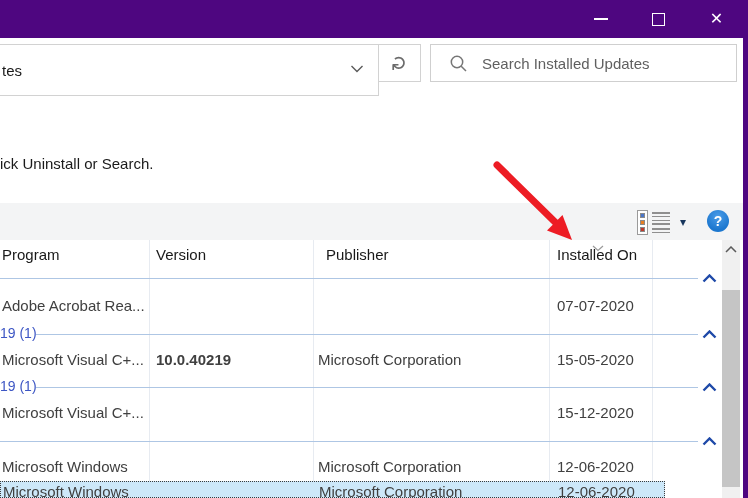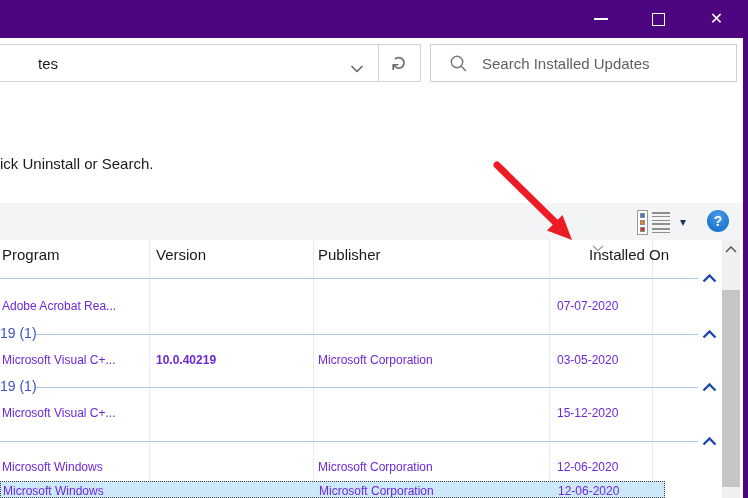--- a/index.html
+++ b/index.html
@@ -8,22 +8,22 @@
     font-family:"Liberation Sans","DejaVu Sans",sans-serif;color:#1c1c1c;
   }
   
   .titlebar{position:absolute;left:0;top:0;width:748px;height:38px;background:#4E0680;}
   .tb-btn{position:absolute;top:0;width:45px;height:38px;display:flex;align-items:center;justify-content:center;}
   .tb-btn.min{left:578px;} .tb-btn.max{left:636px;} .tb-btn.close{left:694px;}
   .min-glyph{display:block;width:14px;height:2px;background:#fff;}
   .max-glyph{display:block;width:11px;height:11px;border:1.5px solid #fff;background:transparent;}
   .close-glyph{color:#fff;font-size:16px;line-height:1;}
   
-  .address-combo{position:absolute;left:0;top:44px;width:379px;height:38px;background:#fff;
-    border:1px solid #d2d2d2;border-left:none;box-sizing:border-box;display:flex;align-items:center;padding-left:36px;}
+  .address-combo{position:absolute;left:0;top:44px;width:379px;height:52px;background:#fff;
+    border:1px solid #d2d2d2;border-left:none;box-sizing:border-box;display:flex;align-items:center;}
   .address-text{margin-left:2px;font-size:15px;color:#1a1a1a;}
   .combo-chevron{position:absolute;right:14px;top:14px;}
   .refresh-btn{position:absolute;left:378px;top:44px;width:43px;height:38px;background:#fff;
     border:1px solid #d2d2d2;box-sizing:border-box;display:flex;align-items:center;justify-content:center;}
   .refresh-glyph{font-size:20px;color:#6b6b6b;line-height:1;transform:rotate(-90deg);}
   .searchbox{position:absolute;left:430px;top:44px;width:307px;height:38px;background:#fff;
     border:1px solid #cfcfcf;box-sizing:border-box;display:flex;align-items:center;}
   .search-icon{margin-left:18px;display:flex;}
   .searchbox input{border:none;outline:none;margin-left:12px;flex:1;font-family:inherit;
     font-size:15px;color:#3b82f6;background:transparent;}
@@ -40,25 +40,25 @@
   .vdash{width:18px;height:5px;background:linear-gradient(#8f8f8f 0 1.5px,transparent 1.5px 3.5px,#8f8f8f 3.5px 5px);}
   .views-caret{margin-left:10px;color:#17365d;font-size:12px;line-height:1;}
   .help-btn{position:absolute;left:707px;top:210px;width:22px;height:22px;border-radius:50%;
     background:radial-gradient(circle at 50% 30%,#4a9ce8,#1c77cf 70%);color:#fff;font-size:14px;font-weight:bold;
     display:flex;align-items:center;justify-content:center;}
   
   .table{position:absolute;left:0;top:240px;width:743px;height:258px;background:#fff;}
   .col-sep{position:absolute;top:0;width:1px;height:258px;background:#e7ebf1;}
   .hdr{position:absolute;top:6px;font-size:15px;color:#191919;white-space:nowrap;}
   .sort-icon{position:absolute;left:592px;top:-2px;}
-  .h-program{left:2px;} .h-version{left:156px;} .h-publisher{left:318px;} .h-installed{left:557px;margin-left:32px;}
+  .h-program{left:2px;} .h-version{left:156px;} .h-publisher{left:326px;} .h-installed{left:557px;}
   .group-line{position:absolute;height:1px;background:#aec6e4;}
   .group-label{position:absolute;font-size:14px;color:#3d56c4;white-space:nowrap;}
   .collapse-btn{position:absolute;left:701px;width:16px;height:12px;display:flex;align-items:center;justify-content:center;}
-  .row{position:absolute;left:0;width:722px;height:24px;line-height:24px;font-size:12px;color:#6d28d9;text-align:center;}
+  .row{position:absolute;left:0;width:722px;height:24px;line-height:24px;font-size:15px;color:#404040;text-align:center;}
   .cell{position:absolute;top:0;white-space:nowrap;}
   .c-program{left:2px;} .c-version{left:156px;font-weight:bold;} .c-publisher{left:318px;} .c-installed{left:557px;}
   .row.selected{background:#cde8f9;border:1px dotted #3c3c3c;box-sizing:border-box;
     height:17px;line-height:19px;overflow:hidden;width:665px;}
   
   .scrollbar{position:absolute;left:722px;top:0;width:18px;height:258px;background:#f0f0f0;}
   .scroll-up{position:absolute;left:0;top:0;width:18px;height:18px;display:flex;align-items:center;justify-content:center;}
   .scroll-thumb{position:absolute;left:0;top:50px;width:18px;height:197px;background:#c5c5c5;}
   
   .right-border{position:absolute;left:743px;top:0;width:5px;height:498px;background:#4E0680;z-index:40;}
@@ -155,21 +155,21 @@
     <div class="group-line" style="top:94px;left:36px;width:662px"></div>
     <div class="collapse-btn" style="top:88px">
       <svg width="15" height="9">
           <polyline points="1.5,7.5 7.5,1.5 13.5,7.5" stroke="#1E49A8" stroke-width="2.4" fill="none"></polyline>
         </svg>
     </div>
     <div class="row" style="top:108px">
       <span class="cell c-program">Microsoft Visual C+...</span>
       <span class="cell c-version">10.0.40219</span>
       <span class="cell c-publisher">Microsoft Corporation</span>
-      <span class="cell c-installed">03-05-2020</span>
+      <span class="cell c-installed">15-05-2020</span>
     </div>
 
     <div class="group-label" style="top:138px;left:0">19 (1)</div>
     <div class="group-line" style="top:147px;left:36px;width:662px"></div>
     <div class="collapse-btn" style="top:141px">
       <svg width="15" height="9">
           <polyline points="1.5,7.5 7.5,1.5 13.5,7.5" stroke="#1E49A8" stroke-width="2.4" fill="none"></polyline>
         </svg>
     </div>
     <div class="row" style="top:161px">

